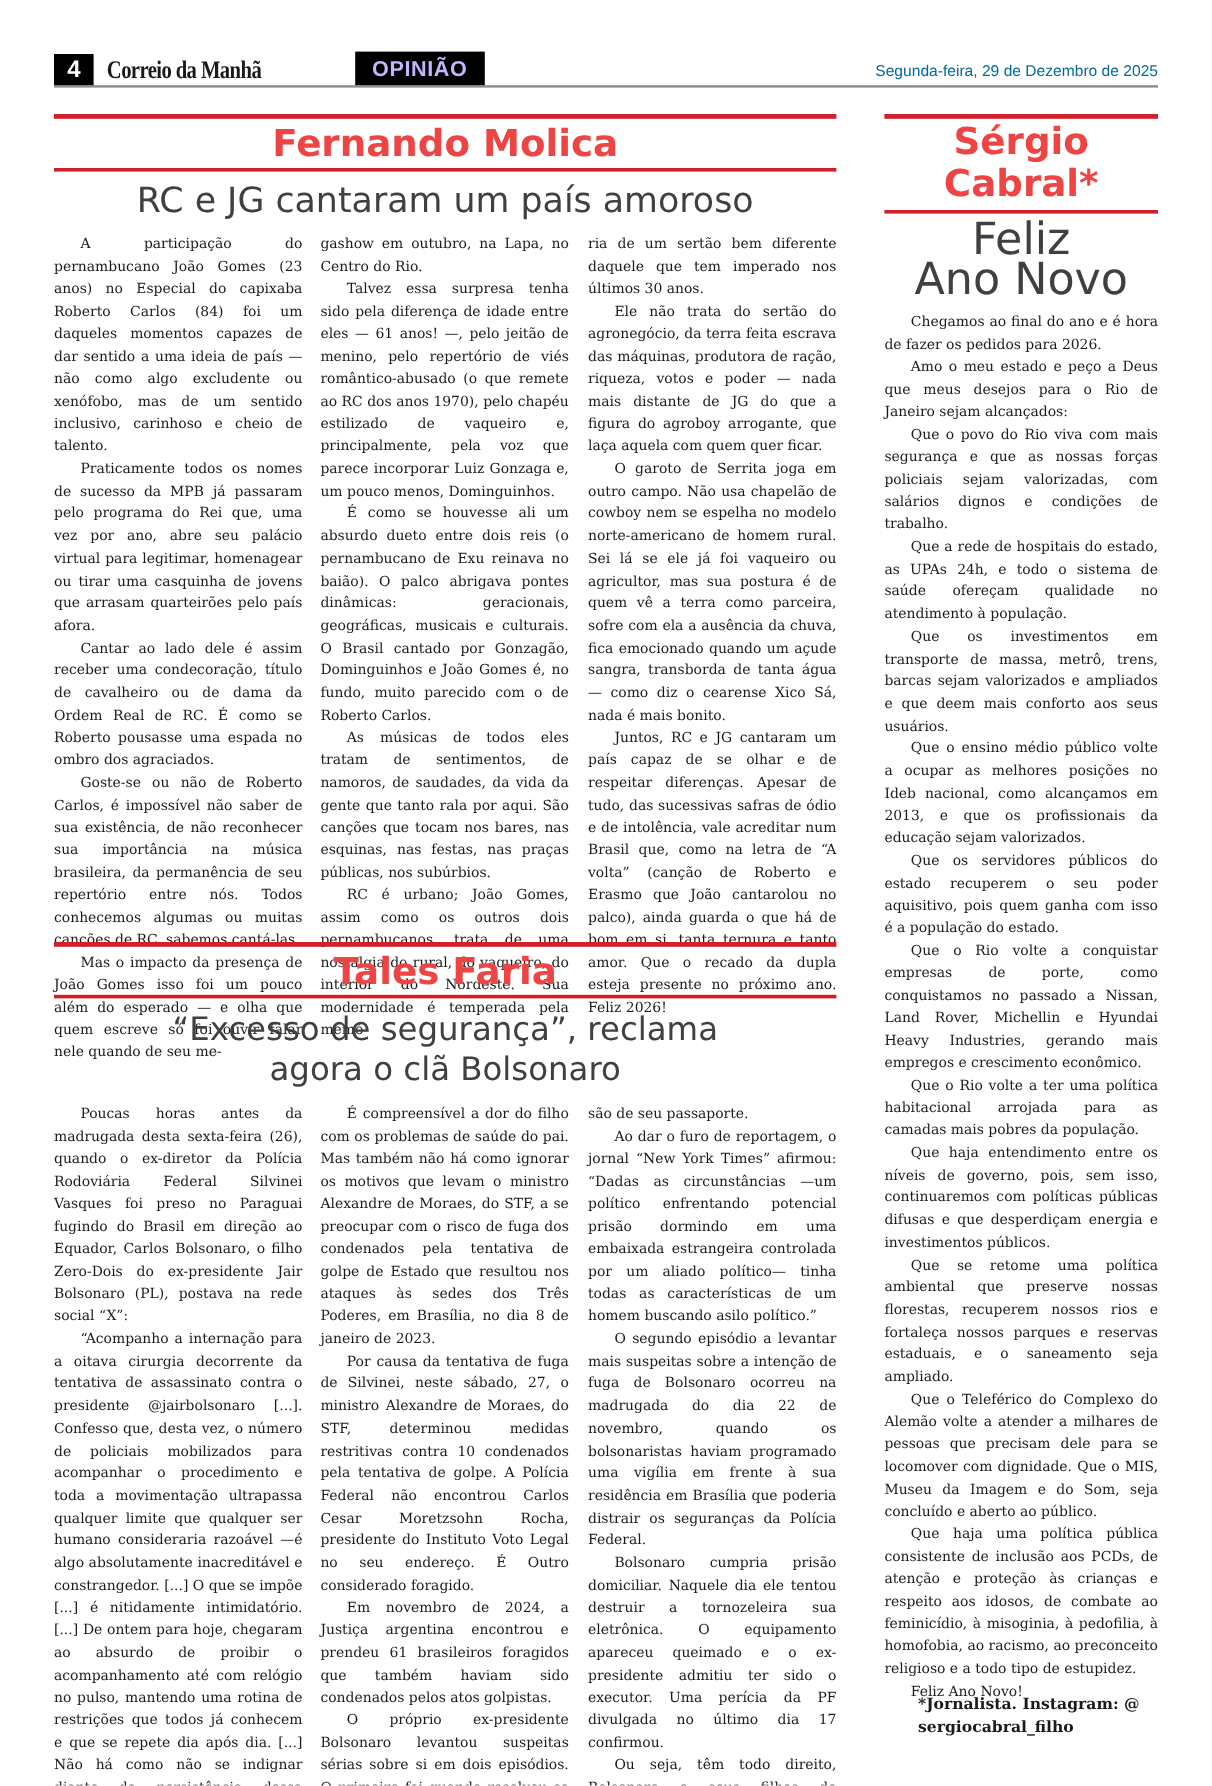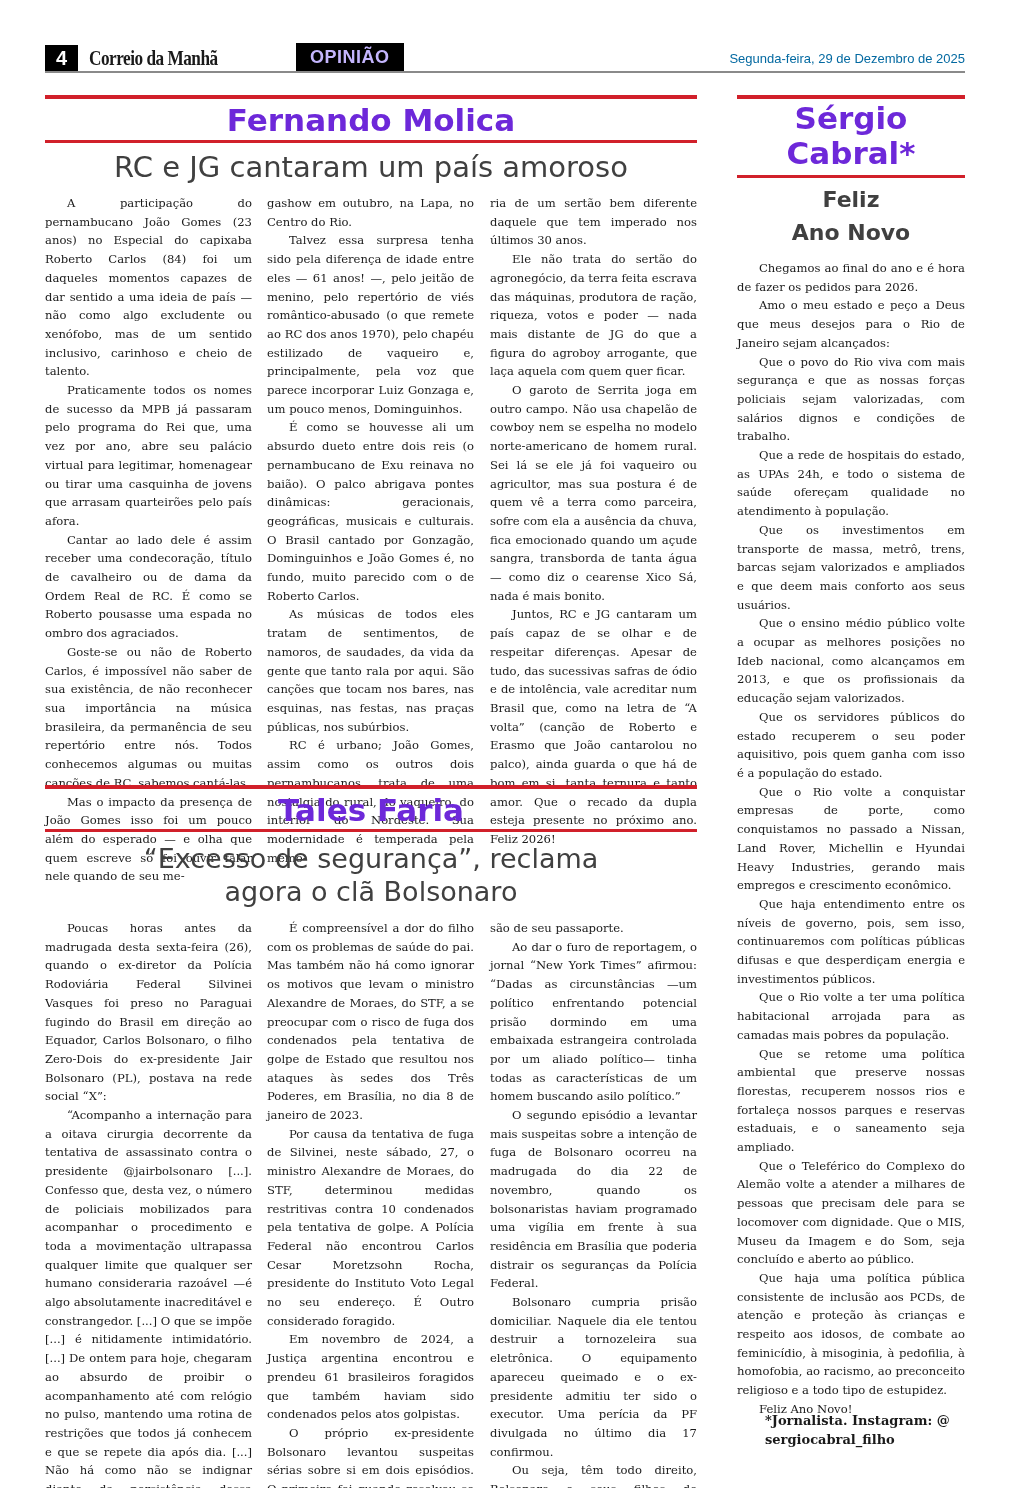--- a/index.html
+++ b/index.html
@@ -10,21 +10,21 @@
     font-family: "Liberation Sans", sans-serif; font-size: 20px; font-weight: bold; text-align: center; line-height: 26px; }
   .brand { position: absolute; left: 44px; top: 1px; font-family: "Liberation Serif", serif; font-size: 21px; font-weight: bold;
     letter-spacing: -0.6px; transform: scaleX(0.82); transform-origin: left center; line-height: 24px; }
   .section { position: absolute; left: 251px; top: -2px; background: #000; color: #c4b5fd; font-family: "Liberation Sans", sans-serif;
     font-size: 18px; font-weight: bold; padding: 0 14px; height: 28px; line-height: 28px; letter-spacing: 0.5px; }
   .date { position: absolute; right: 0; top: 6px; font-family: "Liberation Sans", sans-serif; font-size: 13px; color: #0369a1; }
 
   .red-rule { position: absolute; height: 4px; background: #d1202a; }
   .red-rule.thin { height: 3px; }
 
-  .author { position: absolute; text-align: center; font-family: "DejaVu Sans", sans-serif; font-weight: bold; color: #6d28d9; }
+  .author { position: absolute; text-align: center; font-family: "DejaVu Sans", sans-serif; font-weight: bold; color: #ef4444; }
   .headline { position: absolute; text-align: center; font-family: "DejaVu Sans", sans-serif; color: #404040; font-weight: normal; }
 
   .col { position: absolute; font-family: "DejaVu Serif", serif; font-size: 11.6px; line-height: 18.7px; text-align: justify;
     hyphens: auto; color: #1a1a1a; }
   .col p { margin: 0; text-indent: 22px; }
   .col p.cont { text-indent: 0; }
 
   .sig { position: absolute; right: 45px; top: 1411px; width: 200px; font-family: "DejaVu Serif", serif;
     font-size: 13px; font-weight: bold; line-height: 19px; }
 </style>
@@ -89,36 +89,36 @@
   <p>Bolsonaro cumpria prisão domiciliar. Naquele dia ele tentou destruir a tornozeleira sua eletrônica. O equipamento apareceu queimado e o ex-presidente admitiu ter sido o executor. Uma perícia da PF divulgada no último dia 17 confirmou.</p>
   <p>Ou seja, têm todo direito, Bolsonaro e seus filhos de reclamar. Mas também a Justiça e a polícia têm motivos de sobra para se precaver.</p>
 </div>
 
 <div class="red-rule" style="left:737px; top:95px; width:228px;"></div>
 <div class="author" style="left:737px; top:101px; width:228px; font-size:31px; line-height:35px;">
   <div>Sérgio</div>
   <div>Cabral*</div>
 </div>
 <div class="red-rule thin" style="left:737px; top:175px; width:228px;"></div>
-<div class="headline" style="left:737px; top:183px; width:228px; font-size:22px; line-height:33px;font-weight:bold;">
+<div class="headline" style="left:737px; top:183px; width:228px; font-size:37px; line-height:33px;">
   <div>Feliz</div>
   <div>Ano Novo</div>
 </div>
 
 <div class="col" style="left:737px; top:259px; width:228px;">
   <p>Chegamos ao final do ano e é hora de fazer os pedidos para 2026.</p>
   <p>Amo o meu estado e peço a Deus que meus desejos para o Rio de Janeiro sejam alcançados:</p>
   <p>Que o povo do Rio viva com mais segurança e que as nossas forças policiais sejam valorizadas, com salários dignos e condições de trabalho.</p>
   <p>Que a rede de hospitais do estado, as UPAs 24h, e todo o sistema de saúde ofereçam qualidade no atendimento à população.</p>
   <p>Que os investimentos em transporte de massa, metrô, trens, barcas sejam valorizados e ampliados e que deem mais conforto aos seus usuários.</p>
   <p>Que o ensino médio público volte a ocupar as melhores posições no Ideb nacional, como alcançamos em 2013, e que os profissionais da educação sejam valorizados.</p>
   <p>Que os servidores públicos do estado recuperem o seu poder aquisitivo, pois quem ganha com isso é a população do estado.</p>
   <p>Que o Rio volte a conquistar empresas de porte, como conquistamos no passado a Nissan, Land Rover, Michellin e Hyundai Heavy Industries, gerando mais empregos e crescimento econômico.</p>
+  <p>Que o Rio volte a ter uma política habitacional arrojada para as camadas mais pobres da população.</p>
   <p>Que haja entendimento entre os níveis de governo, pois, sem isso, continuaremos com políticas públicas difusas e que desperdiçam energia e investimentos públicos.</p>
-  <p>Que o Rio volte a ter uma política habitacional arrojada para as camadas mais pobres da população.</p>
   <p>Que se retome uma política ambiental que preserve nossas florestas, recuperem nossos rios e fortaleça nossos parques e reservas estaduais,  e o saneamento seja ampliado.</p>
   <p>Que o Teleférico do Complexo do Alemão volte a atender a milhares de pessoas que precisam dele para se locomover com dignidade. Que o MIS, Museu da Imagem e do Som, seja concluído e aberto ao público.</p>
   <p>Que haja uma política pública consistente de inclusão aos PCDs, de atenção e proteção às crianças e respeito aos idosos, de combate ao feminicídio, à misoginia, à pedofilia, à homofobia, ao racismo, ao preconceito religioso e a todo tipo de estupidez.</p>
   <p>Feliz Ano Novo!</p>
 </div>
 
 <div class="sig">
   <div>*Jornalista. Instagram: @</div>
   <div>sergiocabral_filho</div>
 </div>

